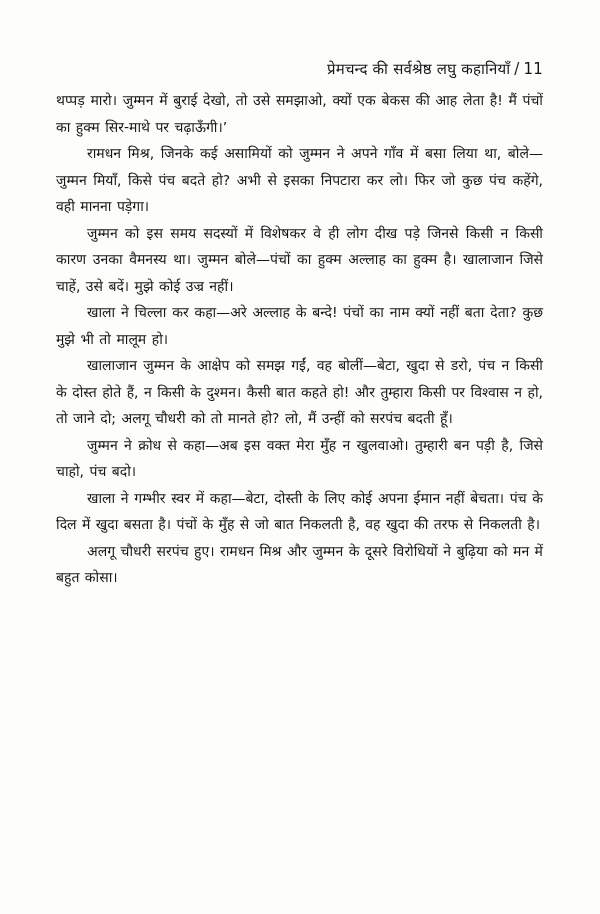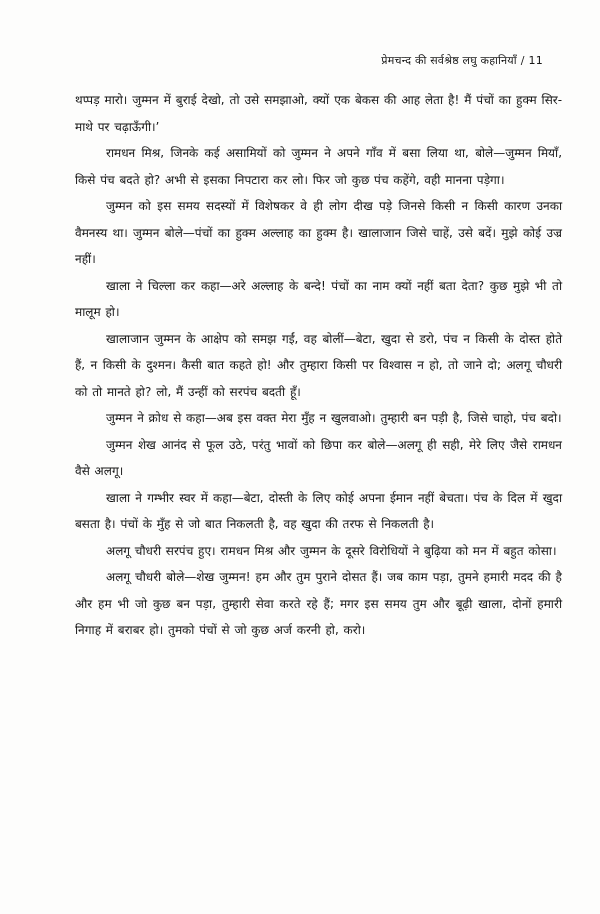--- a/index.html
+++ b/index.html
@@ -12,38 +12,38 @@
     width: 600px;
     height: 914px;
     background: #fdfdfc;
     color: #161616;
     font-family: "DejaVu Sans", sans-serif;
     overflow: hidden;
     box-sizing: border-box;
   }
   .running-header {
     position: absolute;
-    top: 51px;
+    top: 59px;
     left: 57px;
     right: 57px;
     text-align: right;
-    font-size: 11px;
+    font-size: 15px;
     line-height: 20px;
     letter-spacing: 0.2px;
     white-space: nowrap;
   }
   .running-header .sep {
     padding: 0 4px;
   }
   .text-block {
     position: absolute;
     top: 87px;
-    left: 75px;
+    left: 56px;
     width: 487px;
-    font-size: 12px;
+    font-size: 14px;
     line-height: 26.5px;
     text-align: justify;
     word-spacing: 1px;
   }
   .text-block p {
     margin: 0;
     padding: 0;
     text-indent: 31px;
   }
   .text-block p.continuation {
@@ -59,19 +59,17 @@
     <span>प्रेमचन्द की सर्वश्रेष्ठ लघु कहानियाँ</span><span class="sep">/</span><span>11</span>
   </div>
 
   <div class="text-block">
     <p class="continuation">थप्पड़ मारो। जुम्मन में बुराई देखो, तो उसे समझाओ, क्यों एक बेकस की आह लेता है! मैं पंचों का हुक्म सिर-माथे पर चढ़ाऊँगी।’</p>
     <p>रामधन मिश्र, जिनके कई असामियों को जुम्मन ने अपने गाँव में बसा लिया था, बोले—जुम्मन मियाँ, किसे पंच बदते हो? अभी से इसका निपटारा कर लो। फिर जो कुछ पंच कहेंगे, वही मानना पड़ेगा।</p>
     <p>जुम्मन को इस समय सदस्यों में विशेषकर वे ही लोग दीख पड़े जिनसे किसी न किसी कारण उनका वैमनस्य था। जुम्मन बोले—पंचों का हुक्म अल्लाह का हुक्म है। खालाजान जिसे चाहें, उसे बदें। मुझे कोई उज्र नहीं।</p>
     <p>खाला ने चिल्ला कर कहा—अरे अल्लाह के बन्दे! पंचों का नाम क्यों नहीं बता देता? कुछ मुझे भी तो मालूम हो।</p>
     <p>खालाजान जुम्मन के आक्षेप को समझ गईं, वह बोलीं—बेटा, खुदा से डरो, पंच न किसी के दोस्त होते हैं, न किसी के दुश्मन। कैसी बात कहते हो! और तुम्हारा किसी पर विश्वास न हो, तो जाने दो; अलगू चौधरी को तो मानते हो? लो, मैं उन्हीं को सरपंच बदती हूँ।</p>
     <p>जुम्मन ने क्रोध से कहा—अब इस वक्त मेरा मुँह न खुलवाओ। तुम्हारी बन पड़ी है, जिसे चाहो, पंच बदो।</p>
-    <p>जुम्मन शेख आनंद से फूल उठे, परंतु भावों को छिपा कर बोले—अलगू ही सही, मेरे लिए जैसे रामधन वैसे अलगू।</p>
     <p>खाला ने गम्भीर स्वर में कहा—बेटा, दोस्ती के लिए कोई अपना ईमान नहीं बेचता। पंच के दिल में खुदा बसता है। पंचों के मुँह से जो बात निकलती है, वह खुदा की तरफ से निकलती है।</p>
     <p>अलगू चौधरी सरपंच हुए। रामधन मिश्र और जुम्मन के दूसरे विरोधियों ने बुढ़िया को मन में बहुत कोसा।</p>
-    <p>अलगू चौधरी बोले—शेख जुम्मन! हम और तुम पुराने दोसत हैं। जब काम पड़ा, तुमने हमारी मदद की है और हम भी जो कुछ बन पड़ा, तुम्हारी सेवा करते रहे हैं; मगर इस समय तुम और बूढ़ी खाला, दोनों हमारी निगाह में बराबर हो। तुमको पंचों से जो कुछ अर्ज करनी हो, करो।</p>
   </div>
 
 </div>
 
 </body></html>

